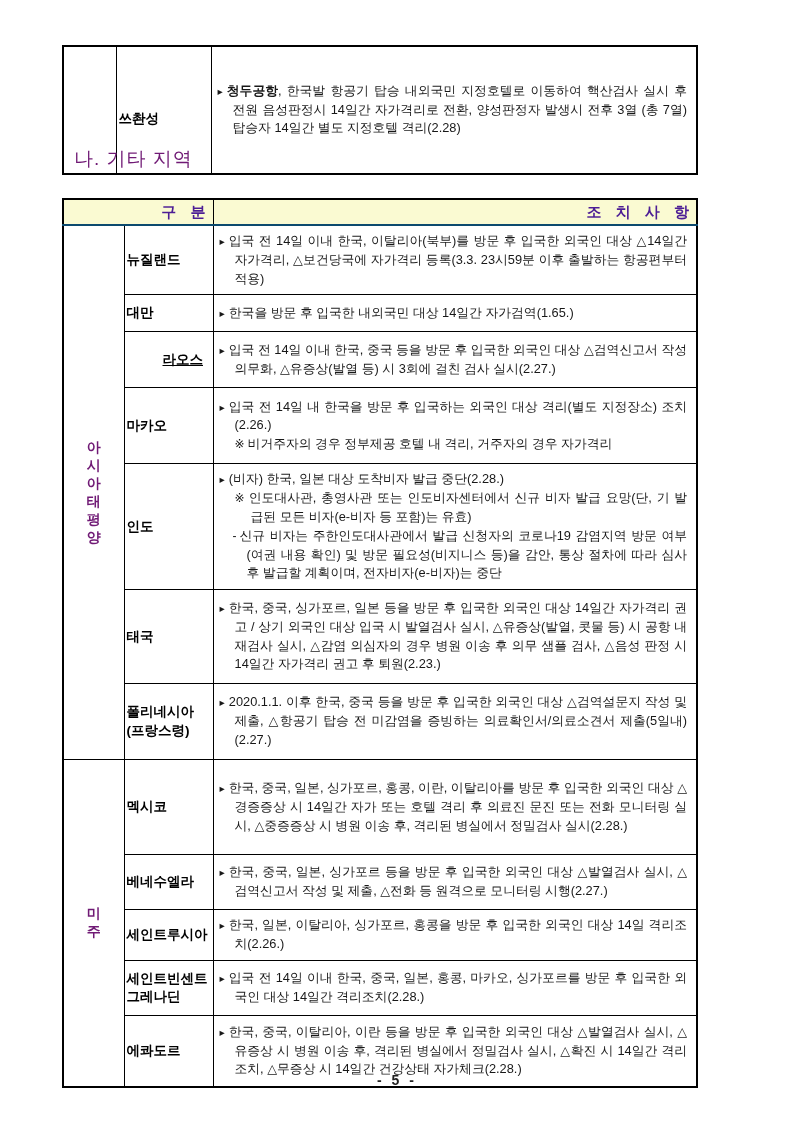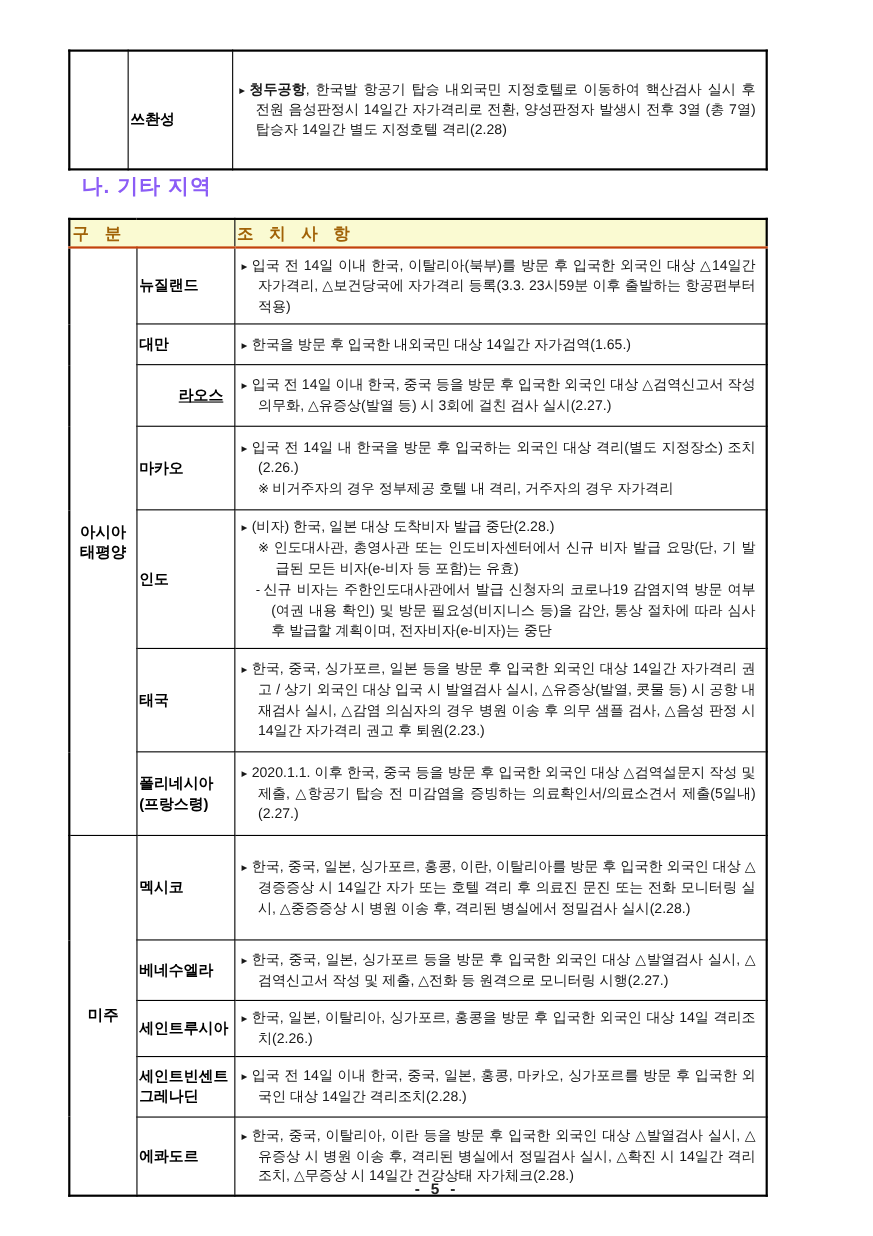--- a/index.html
+++ b/index.html
@@ -18,49 +18,49 @@
     background:#fff;
   }
   .doc-table td,.doc-table th{border:1px solid #000;}
 
   
   .top-table{position:absolute;left:62px;top:45px;width:636px;}
   .top-table td{height:94px;border-radius:10px;}
 
   
   .section-title{
-    position:absolute;left:74px;top:156px;
-    font-size:19px;font-weight:bold;color:#8b5cf6;
+    position:absolute;left:74px;top:146px;
+    font-size:19px;font-weight:normal;color:#701a75;
     letter-spacing:1px;margin:0;
   }
 
   
   .main-table{position:absolute;left:62px;top:198px;width:636px;}
   .main-table thead th{
-    font-size:15px;font-weight:bold;color:#a16207;
+    font-size:15px;font-weight:bold;color:#4c1d95;
     height:22px;padding:1px 2px;
-    letter-spacing:5px;text-align:left;
-    border-bottom:2px solid #c2410c;
+    letter-spacing:5px;text-align:right;
+    border-bottom:2px solid #0c4a6e;
   }
   .main-table tbody tr:nth-child(1){height:56px;}
   .main-table tbody tr:nth-child(2){height:37px;}
   .main-table tbody tr:nth-child(3){height:56px;}
   .main-table tbody tr:nth-child(4){height:76px;}
   .main-table tbody tr:nth-child(5){height:120px;}
   .main-table tbody tr:nth-child(6){height:94px;}
   .main-table tbody tr:nth-child(7){height:76px;}
   .main-table tbody tr:nth-child(8){height:95px;}
   .main-table tbody tr:nth-child(9){height:55px;}
   .main-table tbody tr:nth-child(10){height:47px;}
   .main-table tbody tr:nth-child(11){height:55px;margin-top:22px;}
   .main-table tbody tr:nth-child(12){height:72px;}
 
   .group-cell{
     font-weight:bold;text-align:center;vertical-align:middle;
-    white-space:pre-line;font-size:14px;padding:2px;color:#000000;
+    white-space:pre-line;font-size:14px;padding:16px;color:#701a75;
   }
   .country-cell{
     font-weight:bold;text-align:left;vertical-align:middle;
     white-space:pre-line;font-size:13.5px;padding:4px 2px;color:#000;
     line-height:1.35;
   }
   .country-cell.u .country-label{text-decoration:underline;margin-left:36px;}
   .content-cell{
     vertical-align:middle;
     padding:6px 9px 6px 6px;

